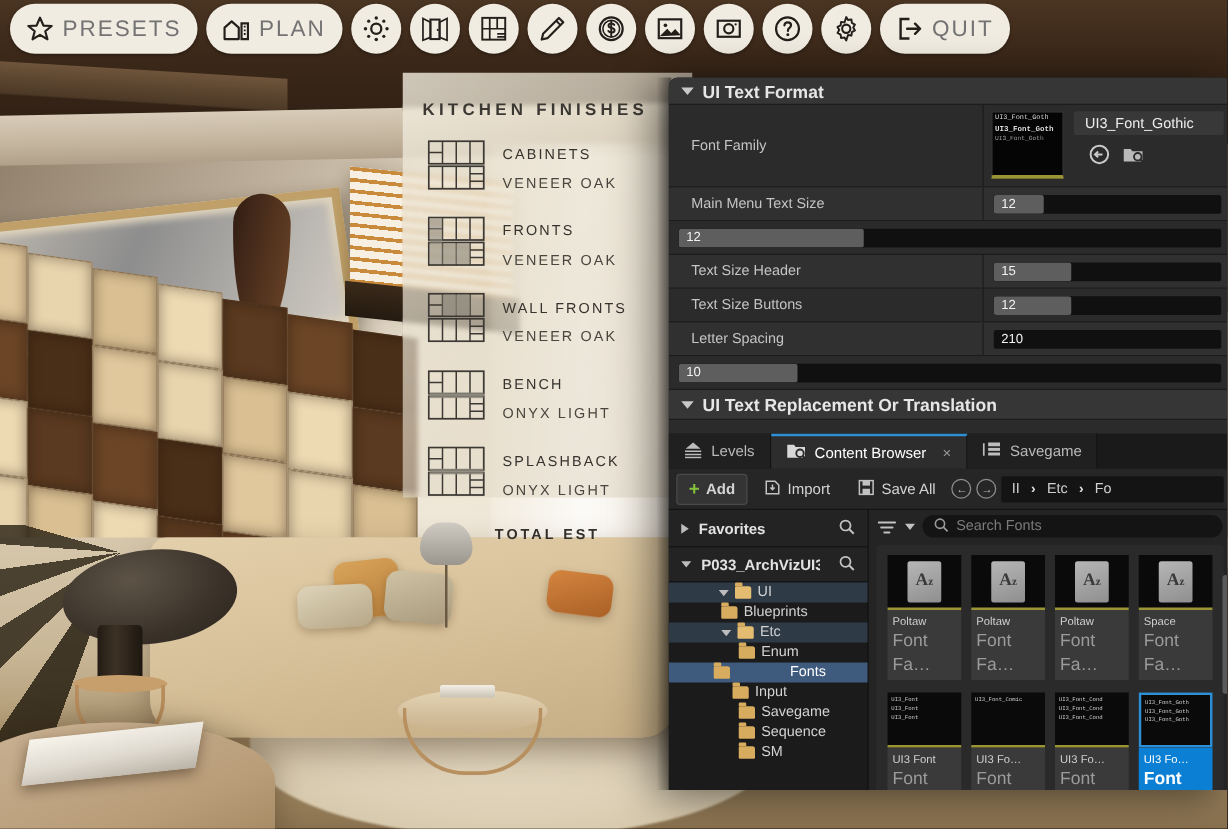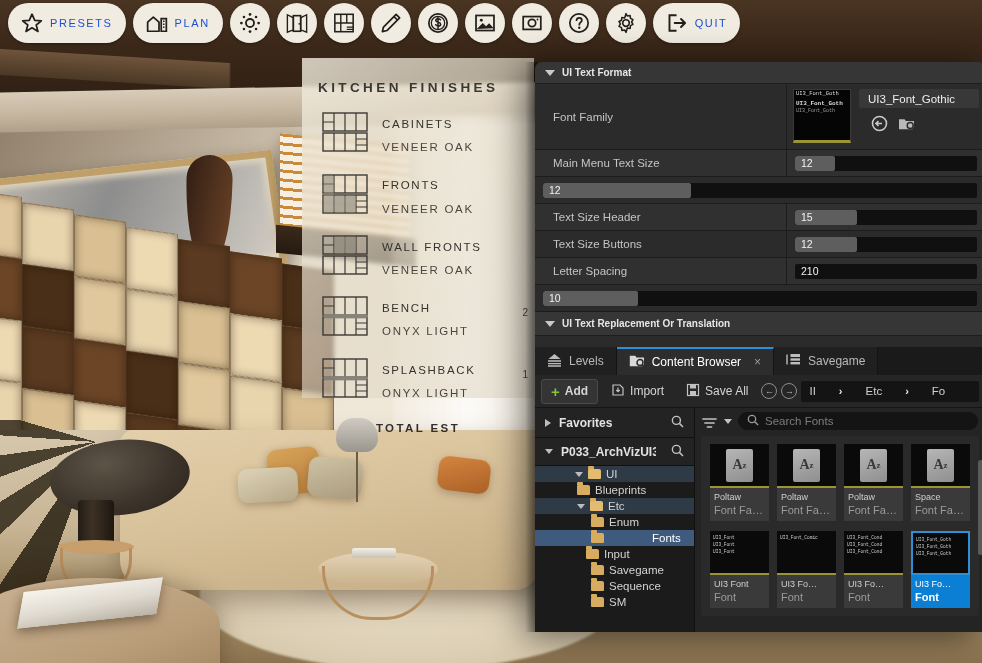--- a/index.html
+++ b/index.html
@@ -192,27 +192,27 @@
     display:flex; align-items:center; gap:7px; padding-left:8px; z-index:40;
   }
   .tb-btn {
     height:40px; border-radius:20px; background:#f1ece1;
     display:flex; align-items:center; gap:7px; padding:0 13px;
     color:#23201c; cursor:pointer;
     box-shadow: 0 1px 3px rgba(0,0,0,.35);
   }
   .tb-btn.icon-only { padding:0; width:40px; justify-content:center; }
   .tb-label {
-    font-size:11px; letter-spacing:1.6px; font-weight:500; color:#1d4ed8;
+    font-size:18px; letter-spacing:1.6px; font-weight:500; color:#737373;
   }
   .tb-ico { width:22px; height:22px; display:block; }
 
   
   .finishes {
-    position:absolute; left:302px; top:58px; width:232px; height:340px; z-index:30;
+    position:absolute; left:322px; top:58px; width:232px; height:340px; z-index:30;
     background: linear-gradient(135deg, rgba(240,234,220,.82) 0%, rgba(232,224,206,.68) 45%, rgba(214,203,182,.45) 100%);
     backdrop-filter: blur(2px);
     color:#32302c;
   }
   .fin-title {
     font-size:13.5px; letter-spacing:3.4px; font-weight:600; color:#3b3833;
     padding:22px 0 16px 16px;
   }
   .fin-row { display:flex; align-items:center; gap:14px; padding:0 0 15px 20px; }
   .fin-ico { width:46px; height:40px; flex:none; }
@@ -231,21 +231,21 @@
     background:#242424; border-radius:7px 7px 0 0;
     box-shadow: -10px 4px 34px rgba(0,0,0,.55);
     overflow:hidden;
     font-family:"Liberation Sans", sans-serif;
   }
   .cat-header {
     height:22px; background:#363636; display:flex; align-items:center; gap:7px;
     padding-left:10px; border-bottom:1px solid #1d1d1d;
   }
   .cat-header .tri { width:0;height:0;border-left:5px solid transparent;border-right:5px solid transparent;border-top:6px solid #c9c9c9; }
-  .cat-title { font-size:10px; font-weight:bold; color:#e6e6e6; }
+  .cat-title { font-size:14px; font-weight:bold; color:#e6e6e6; }
   .prop-row {
     display:flex; align-items:center; min-height:27px;
     border-bottom:1px solid #1c1c1c; background:#2b2b2b;
   }
   .prop-row:nth-child(odd){ background:#303030; }
   .prop-name {
     width:252px; padding-left:18px; font-size:11.5px; color:#c4c4c4;
     border-right:1px solid #1c1c1c; align-self:stretch; display:flex; align-items:center;
   }
   .prop-val { flex:1; padding:3px 8px 3px 8px; display:flex; align-items:center; }
@@ -297,21 +297,21 @@
     color:#d4d4d4; border-radius:3px; cursor:pointer;
   }
   .cb-btn.add { background:#343434; border:1px solid #4a4a4a; font-weight:bold; }
   .plus { color:#83c43b; font-size:15px; font-weight:bold; line-height:1; }
   .nav-circ {
     width:16px;height:16px;border:1.5px solid #8d8d8d;border-radius:50%;
     display:flex;align-items:center;justify-content:center;color:#b5b5b5;font-size:9px; cursor:pointer;
   }
   .crumb {
     flex:1; height:21px; background:#141414; border-radius:2px; display:flex; align-items:center;
-    gap:23px; padding-left:8px; font-size:11.5px; color:#cfcfcf; overflow:hidden;
+    gap:9px; padding-left:8px; font-size:11.5px; color:#cfcfcf; overflow:hidden;
   }
   .crumb .sep { color:#e9e9e9; font-weight:bold; font-size:11px; }
 
   .cb-body { display:flex; height:224px; }
   .cb-left { width:160px; background:#1b1b1b; border-right:1px solid #111; }
   .tree-head {
     height:30px; display:flex; align-items:center; gap:8px; padding:0 10px;
     background:#232323; border-bottom:1px solid #111; font-size:12px; font-weight:bold; color:#e2e2e2;
   }
   .tree-head .srch { margin-left:auto; }
@@ -357,21 +357,21 @@
   }
   .azdoc {
     width:27px; height:33px; background:linear-gradient(160deg,#b6b6b6,#8f8f8f);
     border-radius:2px; position:relative; display:flex; align-items:center; justify-content:center;
     font-size:14px; font-weight:bold; color:#3a3a3a; font-family:"Liberation Serif", serif;
   }
   .asset-lbl {
     background:#3a3a3a; padding:3px 4px; min-height:29px;
   }
   .asset-lbl .n1 { font-size:9px; color:#cfcfcf; line-height:1.35; white-space:nowrap; overflow:hidden; }
-  .asset-lbl .n2 { font-size:11px; color:#9b9b9b; line-height:1.35; }
+  .asset-lbl .n2 { font-size:14px; color:#9b9b9b; line-height:1.35; }
   .asset.selected .asset-img { border:2px solid #2e8fd4; border-bottom:2px solid #2e8fd4; }
   .asset.selected .asset-lbl { background:#0b7fd4; }
   .asset.selected .asset-lbl .n1 { color:#fff; }
   .asset.selected .asset-lbl .n2 { color:#fff; font-weight:bold; }
 
   .scroll-v {
     position:absolute; right:2px; top:52px; width:5px; height:95px;
     background:#5a5a5a; border-radius:3px;
   }
   .ue-shadow-left {
@@ -817,21 +817,21 @@
               </div>
               <div class="tree-item hl" style="padding-left: 42px;">
                 <span class="tw-tri"></span>
                 <span class="fold open"></span>
                 <span>Etc</span>
               </div>
               <div class="tree-item" style="padding-left: 56px;">
                 <span class="fold"></span>
                 <span>Enum</span>
               </div>
-              <div class="tree-item sel" style="padding-left: 56px; gap: 48px;">
+              <div class="tree-item sel" style="padding-left: 36px; gap: 48px;">
                 <span class="fold"></span>
                 <span>Fonts</span>
               </div>
               <div class="tree-item" style="padding-left: 51px;">
                 <span class="fold"></span>
                 <span>Input</span>
               </div>
               <div class="tree-item" style="padding-left: 56px;">
                 <span class="fold"></span>
                 <span>Savegame</span>

